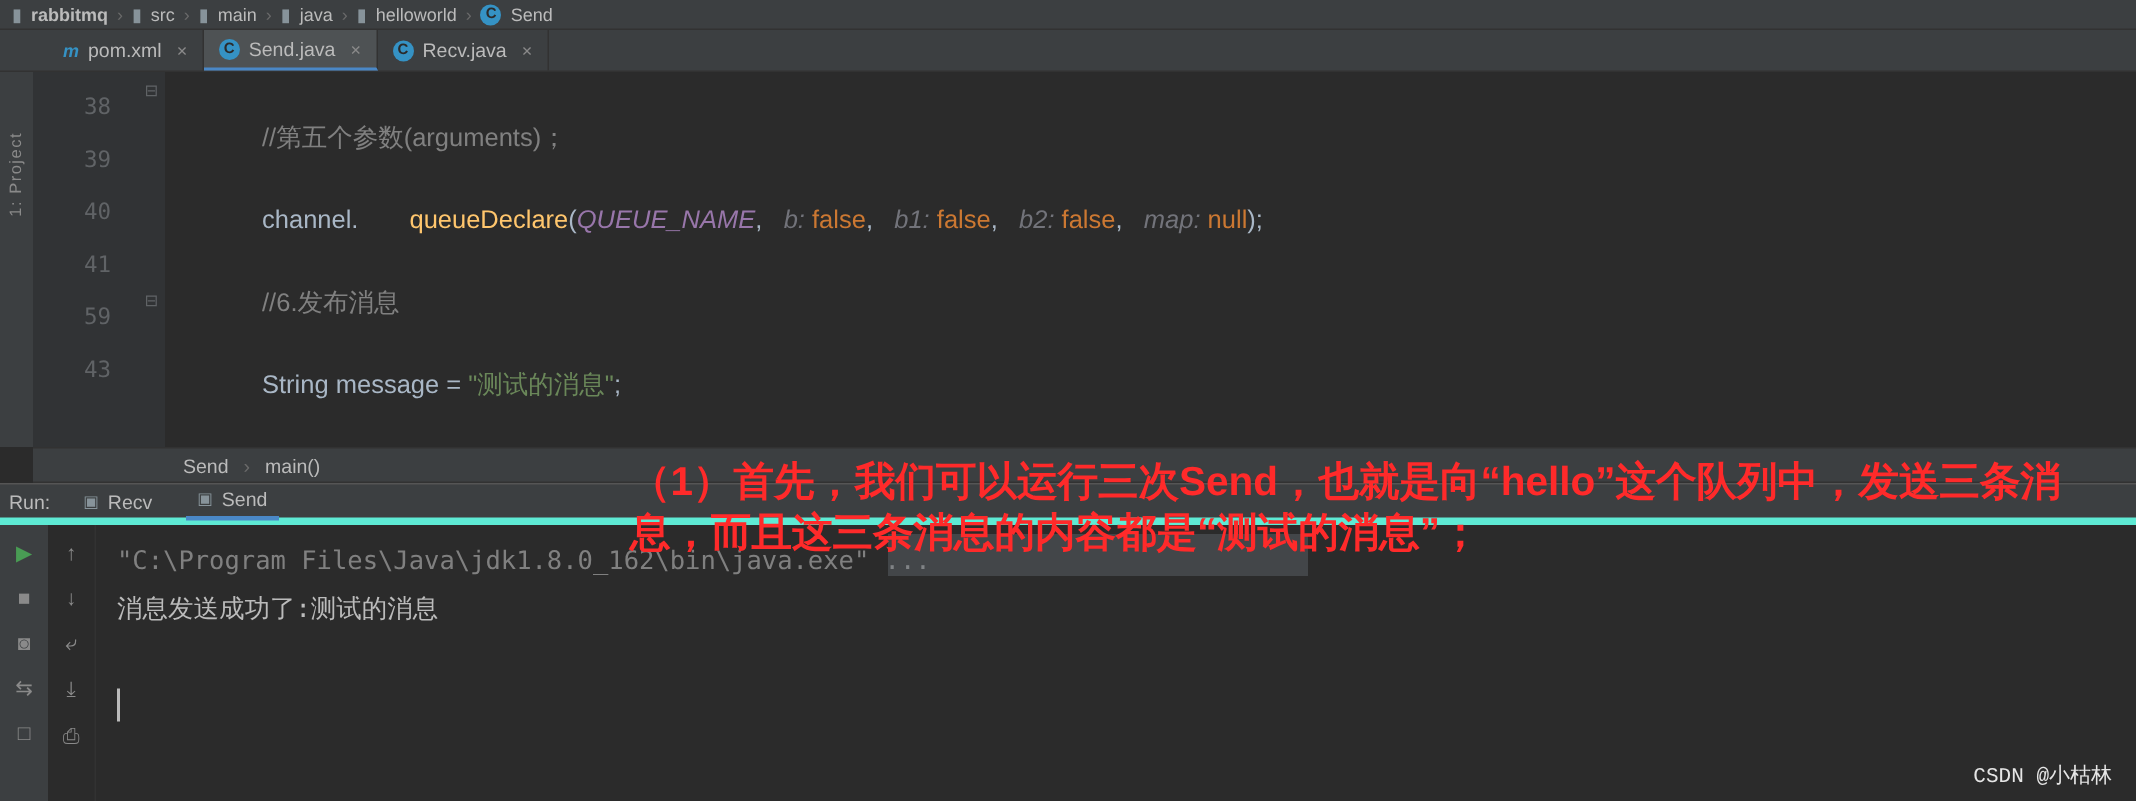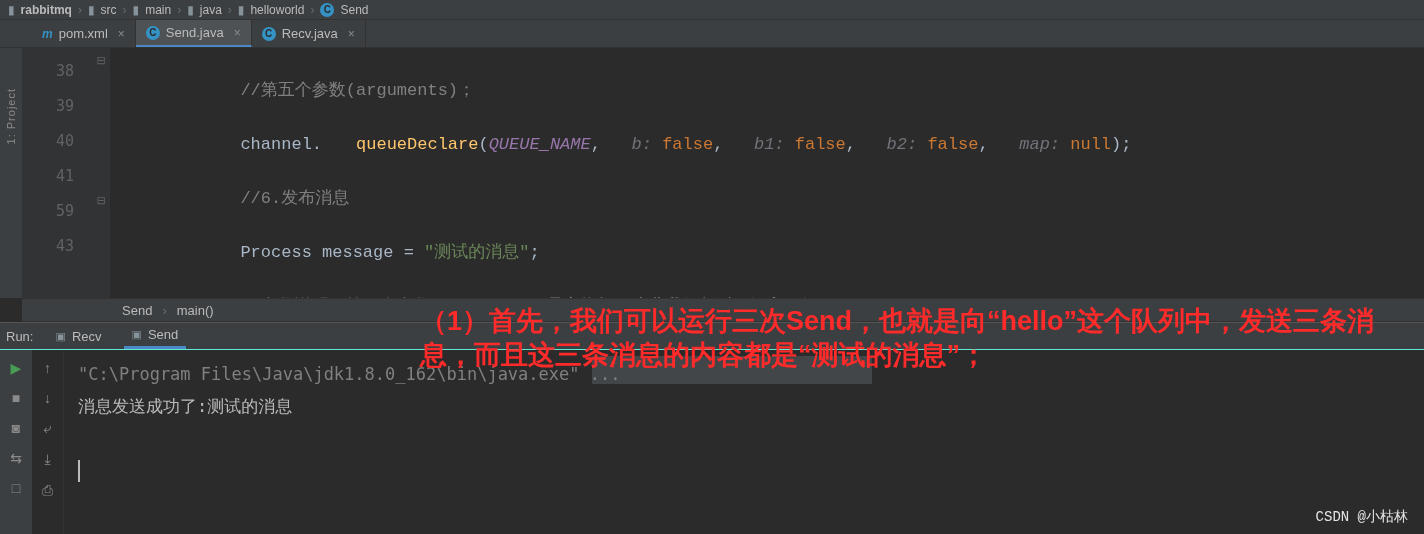--- a/index.html
+++ b/index.html
@@ -95,21 +95,21 @@
 }
 .gutter .ln { height: 35px; line-height: 35px; }
 .fold-col {
   width: 18px;
   background: #313335;
   padding-top: 6px;
 }
 .fold-col .fold { height: 35px; color: #606366; font-size: 11px; text-align: center; }
 .code {
   flex: 1;
-  font-family: Liberation Mono, monospace;
+  font-family: Liberation Sans, sans-serif;
   font-size: 17px;
   padding-top: 6px;
   padding-left: 8px;
   white-space: pre;
 }
 .code .line { height: 35px; line-height: 35px; }
 .comment { color: #808080; }
 .ident { color: #a9b7c6; }
 .method { color: #ffc66d; margin-left: 34px; }
 .paramname { color: #72737a; font-style: italic; }
@@ -138,21 +138,21 @@
   left: 0;
   top: 322px;
   right: 0;
   height: 28px;
   background: #3c3f41;
   display: flex;
   align-items: center;
   padding-left: 6px;
   gap: 14px;
   border-top: 1px solid #555555;
-  border-bottom: 1px solid #5eead4;
+  border-bottom: 5px solid #5eead4;
   font-size: 13px;
 }
 .run-tab {
   display: flex;
   align-items: center;
   gap: 6px;
   padding: 4px 8px;
   color: #bbbbbb;
   cursor: pointer;
 }
@@ -296,21 +296,21 @@
     <div class="fold"></div>
     <div class="fold"></div>
     <div class="fold"></div>
     <div class="fold">⊟</div>
     <div class="fold"></div>
   </div>
   <div class="code">
 <div class="line">            <span class="comment">//第五个参数(arguments)；</span></div>
 <div class="line">            <span class="ident">channel.</span><span class="method">queueDeclare</span><span class="punct">(</span><span class="constant-italic">QUEUE_NAME</span><span class="punct">,   </span><span class="paramname">b: </span><span class="kw">false</span><span class="punct">,   </span><span class="paramname">b1: </span><span class="kw">false</span><span class="punct">,   </span><span class="paramname">b2: </span><span class="kw">false</span><span class="punct">,   </span><span class="paramname">map: </span><span class="kw">null</span><span class="punct">);</span></div>
 <div class="line">            <span class="comment">//6.发布消息</span></div>
-<div class="line">            <span class="ident">Process message = </span><span class="str">"测试的消息"</span><span class="punct">;</span></div>
+<div class="line">            <span class="ident">String message = </span><span class="str">"测试的消息"</span><span class="punct">;</span></div>
 <div class="line">            <span class="comment">//参数说明：第一个参数（exchange）是交换机，这儿我们暂时不深入了解；</span></div>
 <div class="line">            <span class="comment">//  第二个参数（routingKey）是路由键，这儿我们就写成队列的名字；</span></div>
   </div>
 </div>
 
 <div class="bottom-nav">
   <span>Send</span>
   <span style="color:#6a6a6a">›</span>
   <span>main()</span>
 </div>

